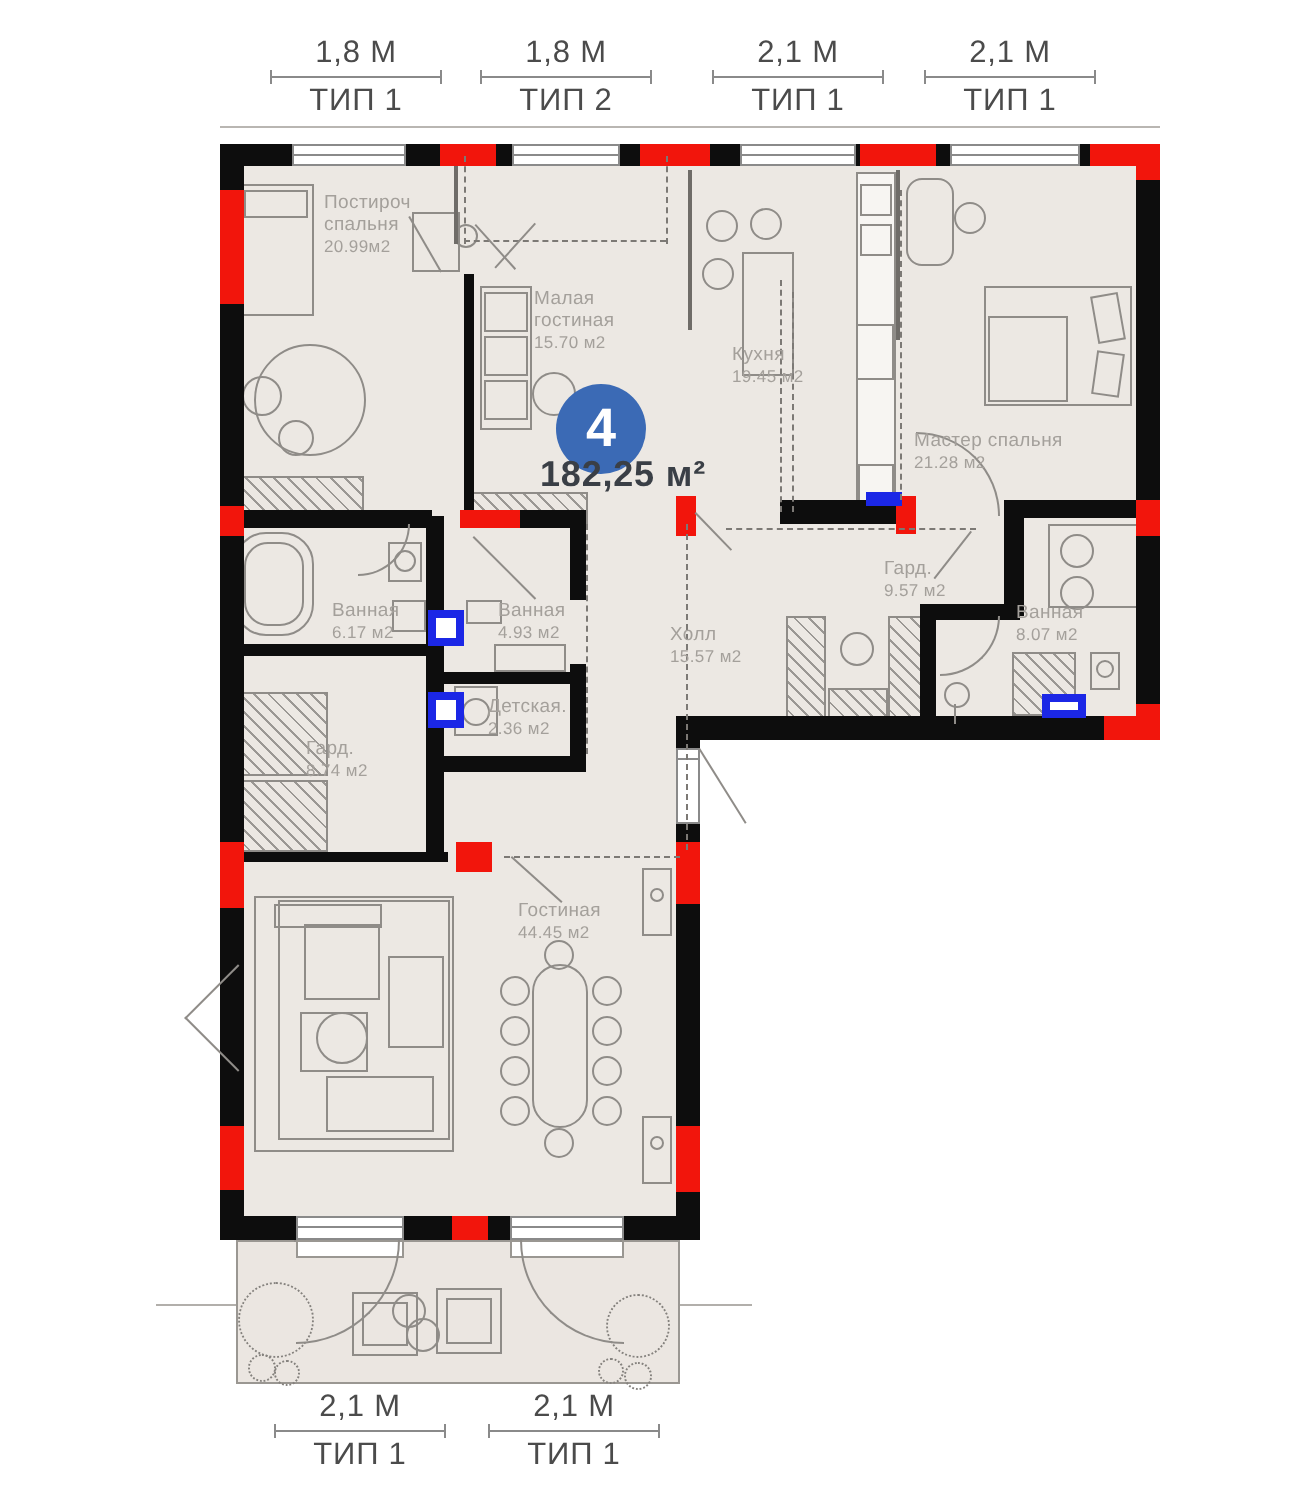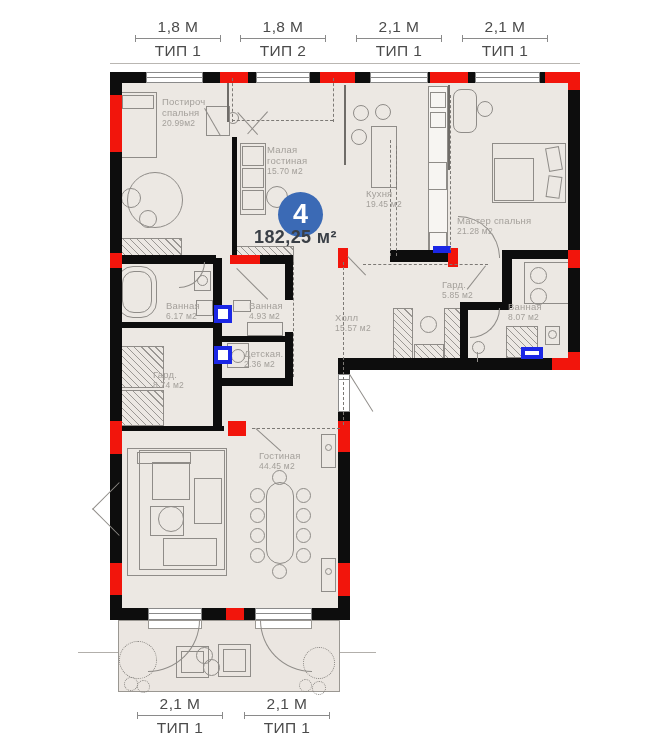--- a/index.html
+++ b/index.html
@@ -275,21 +275,21 @@
   <div class="room" style="left:162px;top:96px">
     <span class="nm">Постироч
 спальня</span>
     <span class="ar">20.99м2</span>
   </div>
   <div class="room" style="left:267px;top:144px">
     <span class="nm">Малая
 гостиная</span>
     <span class="ar">15.70 м2</span>
   </div>
-  <div class="room" style="left:366px;top:188px">
+  <div class="room" style="left:366px;top:172px">
     <span class="nm">Кухня</span>
     <span class="ar">19.45 м2</span>
   </div>
   <div class="room" style="left:457px;top:215px">
     <span class="nm">Мастер спальня</span>
     <span class="ar">21.28 м2</span>
   </div>
   <div class="room" style="left:166px;top:300px">
     <span class="nm">Ванная</span>
     <span class="ar">6.17 м2</span>
@@ -301,34 +301,34 @@
   <div class="room" style="left:244px;top:348px">
     <span class="nm">Детская.</span>
     <span class="ar">2.36 м2</span>
   </div>
   <div class="room" style="left:335px;top:312px">
     <span class="nm">Холл</span>
     <span class="ar">15.57 м2</span>
   </div>
   <div class="room" style="left:442px;top:279px">
     <span class="nm">Гард.</span>
-    <span class="ar">5.85 м2</span>
+    <span class="ar">9.57 м2</span>
   </div>
   <div class="room" style="left:508px;top:301px">
     <span class="nm">Ванная</span>
     <span class="ar">8.07 м2</span>
   </div>
   <div class="room" style="left:153px;top:369px">
     <span class="nm">Гард.</span>
     <span class="ar">8.74 м2</span>
   </div>
   <div class="room" style="left:259px;top:450px">
     <span class="nm">Гостиная</span>
     <span class="ar">44.45 м2</span>
   </div>
 
   <div class="badge" style="left:278px;top:192px">
     <span>4</span>
   </div>
-  <div class="total" style="left:254px;top:227px">
+  <div class="total" style="left:270px;top:227px">
     <span>182,25 м²</span>
   </div>
 </div>
 
 </body></html>

